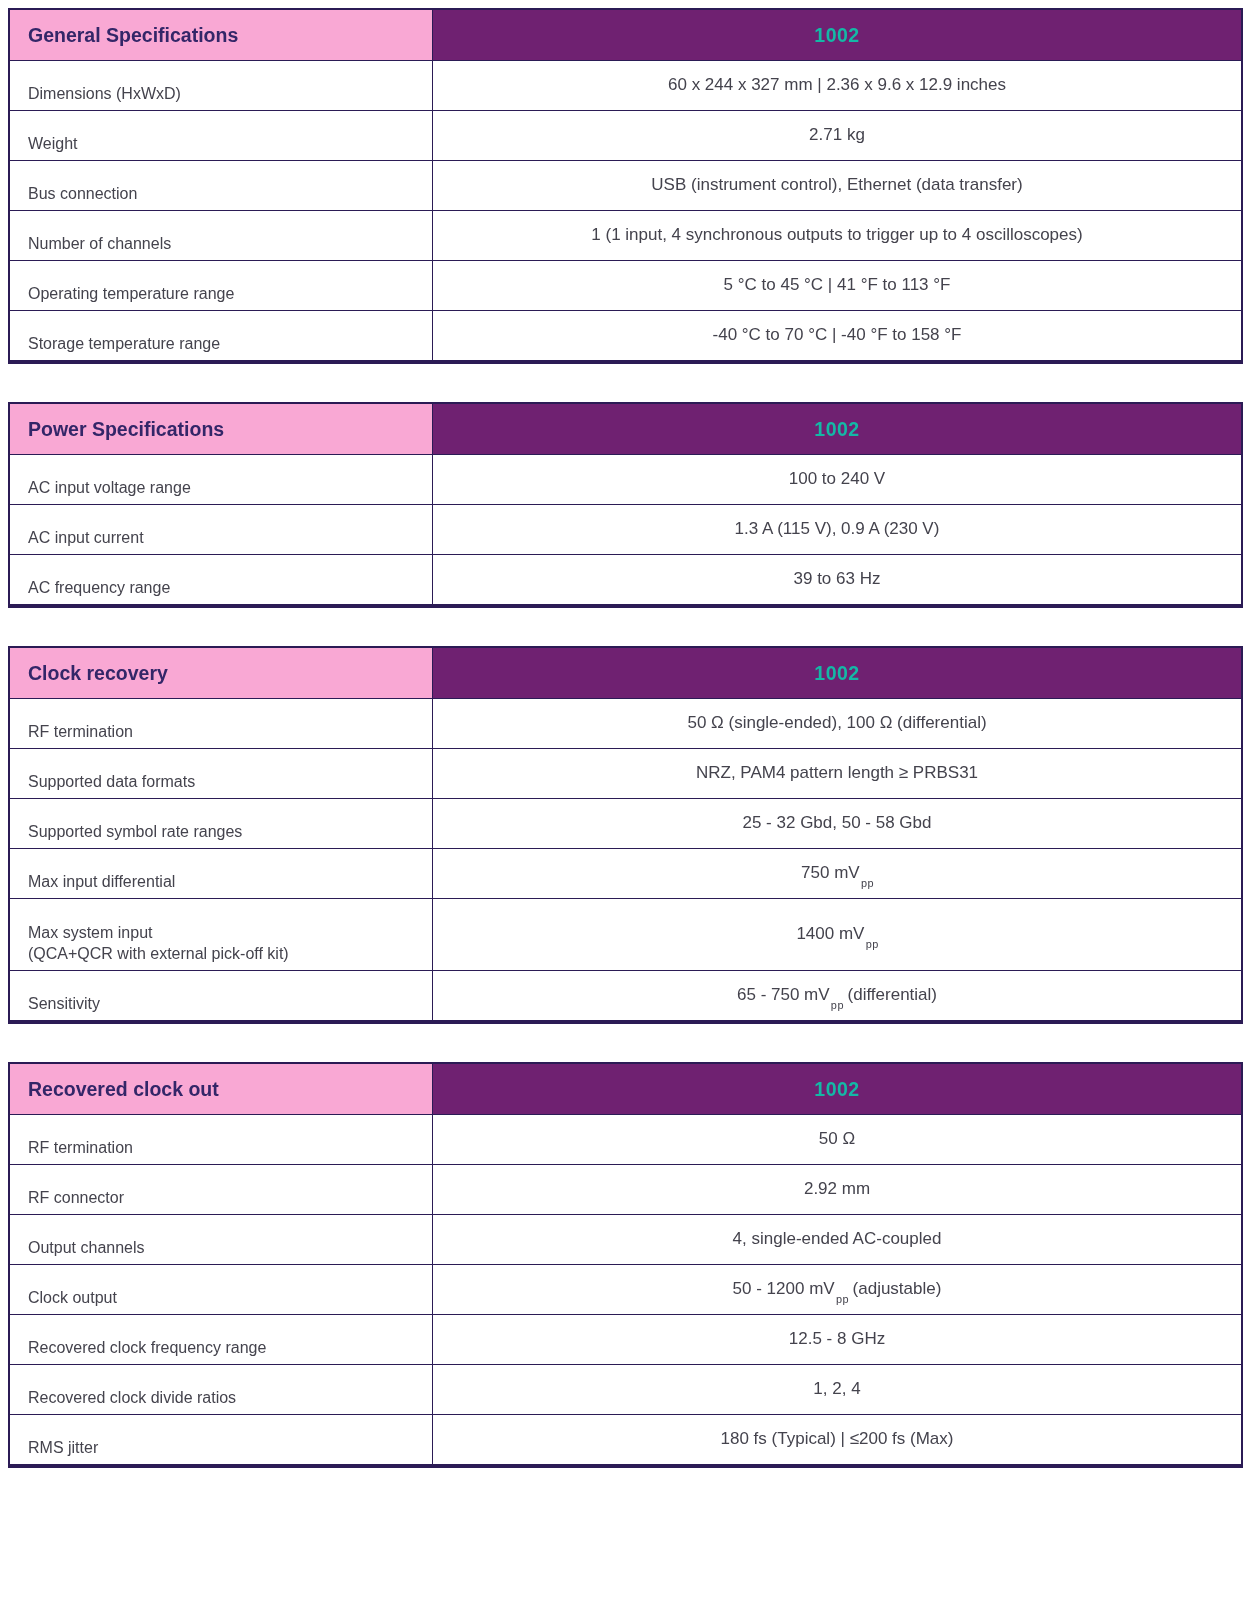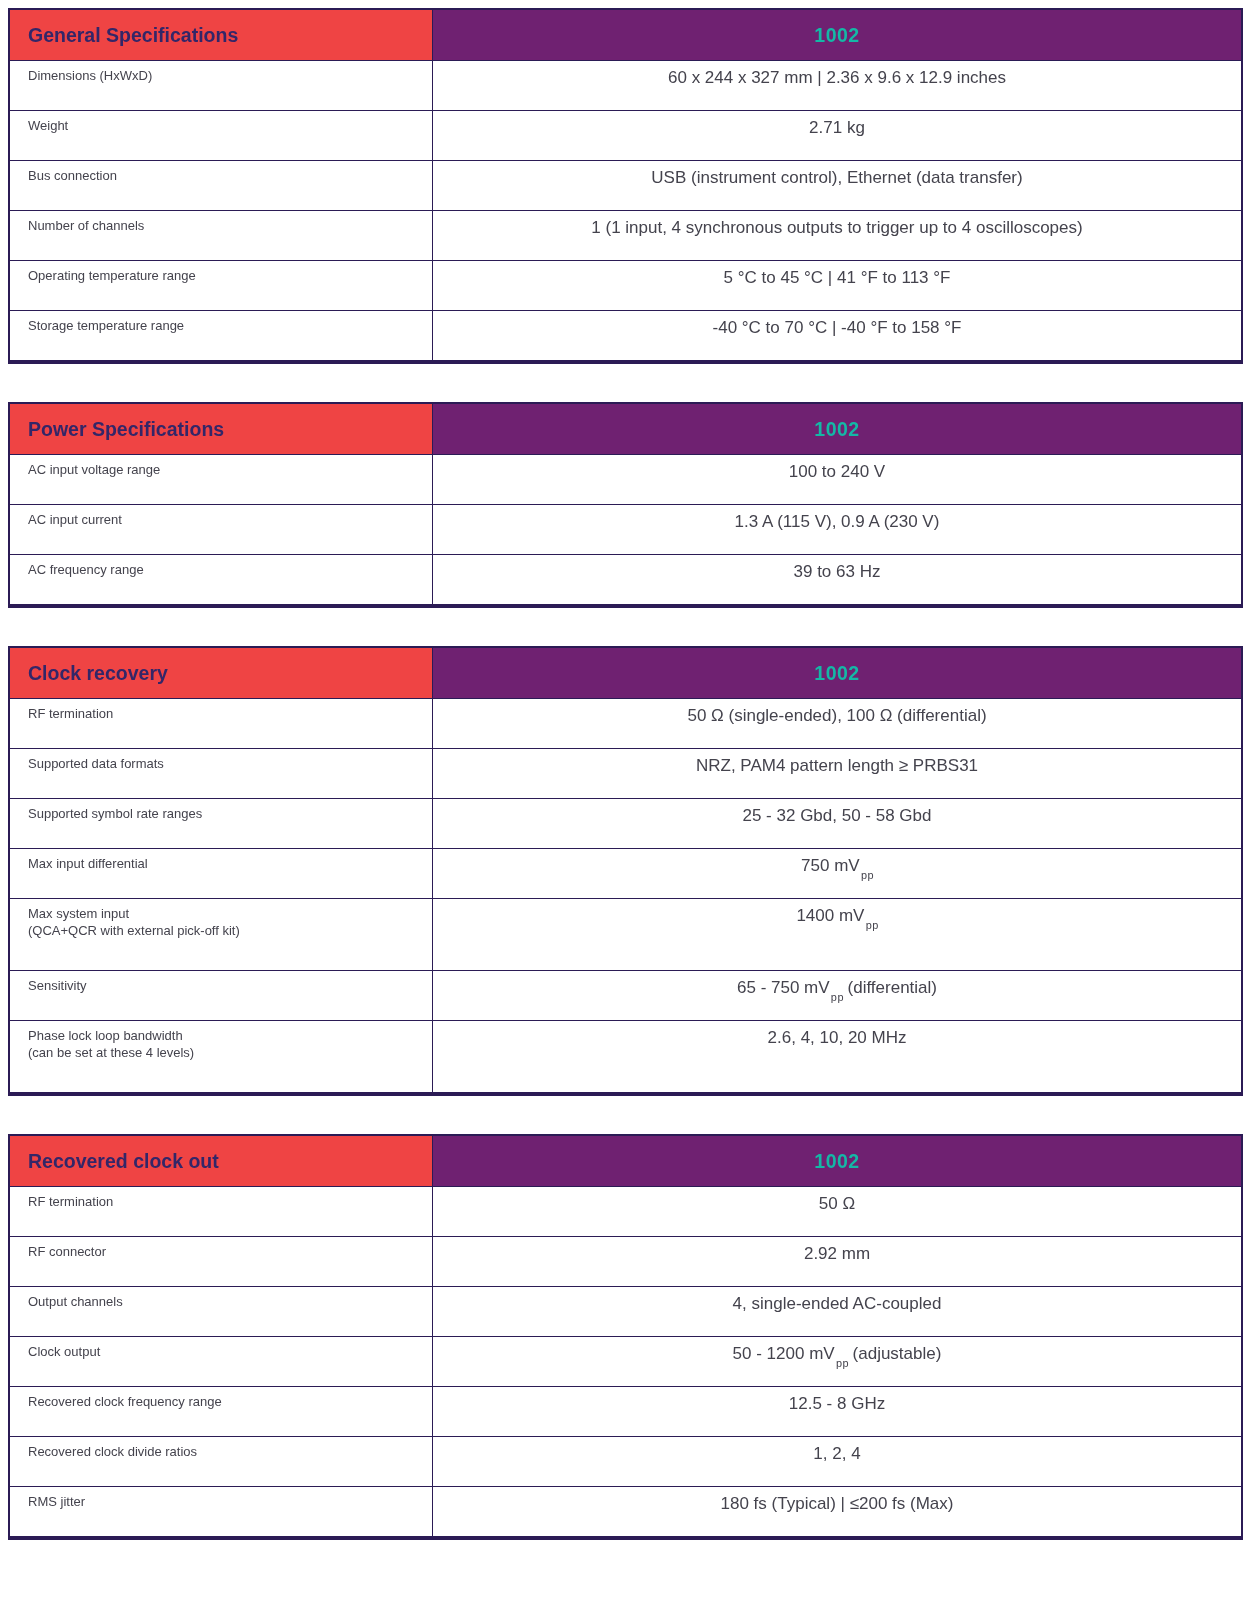--- a/index.html
+++ b/index.html
@@ -30,46 +30,46 @@
     min-height:50px;
     align-items:stretch;
     border-top:1.5px solid var(--border,#2B1B55);
   }
   .tr.t-header{border-top:none;}
   .label-cell{
     width:422px;
     flex:0 0 422px;
     display:flex;
     flex-direction:column;
-    justify-content:flex-start;
+    justify-content:flex-end;
     padding:6px 14px 6px 18px;
-    font-size:13px;
+    font-size:16px;
     line-height:1.32;
   }
   .value-cell{
     flex:1 1 auto;
     display:flex;
-    align-items:flex-start;
+    align-items:center;
     justify-content:center;
     text-align:center;
     padding:6px 10px;
     font-size:17px;
     line-height:1.3;
     border-left:1.5px solid var(--border,#2B1B55);
   }
   .t-header .title-cell{
     width:422px;
     flex:0 0 422px;
     display:flex;
     align-items:center;
     padding:6px 26px 6px 18px;
     font-size:19.5px;
     font-weight:bold;
     color:var(--title,#332668);
-    background:#ef4444;
+    background:#f9a8d4;
   }
   .t-header .model-cell{
     flex:1 1 auto;
     display:flex;
     align-items:center;
     justify-content:center;
     background:var(--header_bg,#6F2171);
     color:#14b8a6;
     font-size:19.5px;
     font-weight:bold;
@@ -225,29 +225,20 @@
         </div>
     </div>
     <div class="tr">
       <div class="label-cell">
           <span>Sensitivity</span>
         </div>
       <div class="value-cell">
           <span><span>65 - 750 mV</span><sub class="vsub">pp</sub><span> (differential)</span></span>
         </div>
     </div>
-    <div class="tr tall">
-      <div class="label-cell">
-          <span>Phase lock loop bandwidth</span>
-          <span class="lbl2">(can be set at these 4 levels)</span>
-        </div>
-      <div class="value-cell">
-          <span><span>2.6, 4, 10, 20 MHz</span><sub class="vsub"></sub><span></span></span>
-        </div>
-    </div>
   </div>
 
   <div class="spec-table">
     <div class="tr t-header">
       <div class="title-cell">Recovered clock out</div>
       <div class="model-cell">1002</div>
     </div>
     <div class="tr">
       <div class="label-cell">
           <span>RF termination</span>

